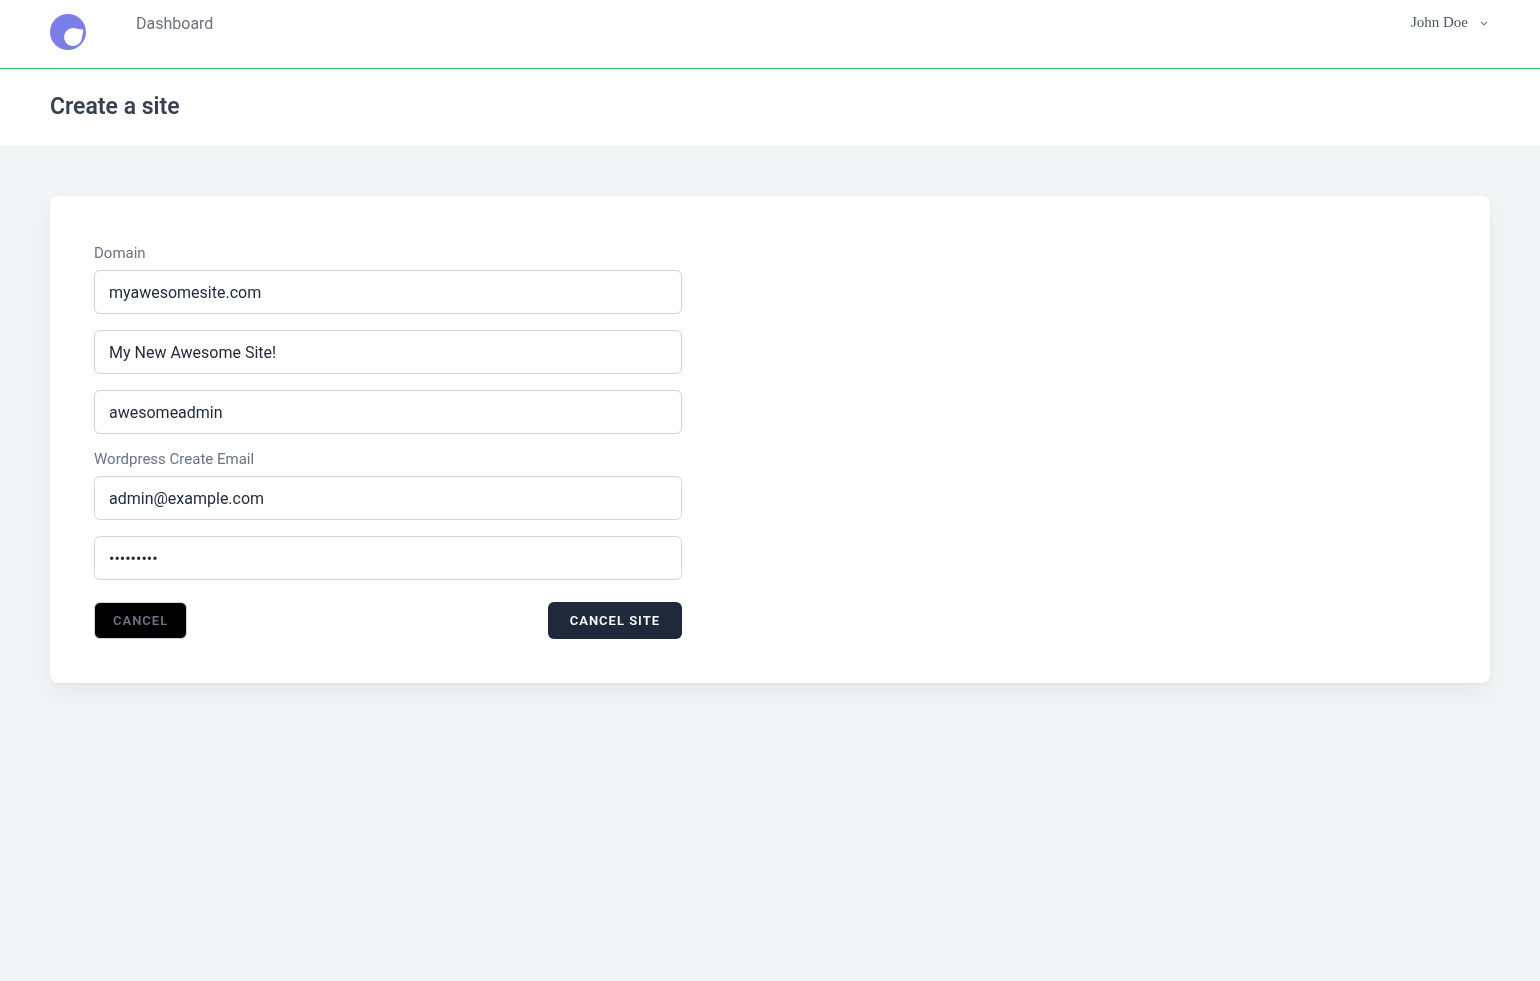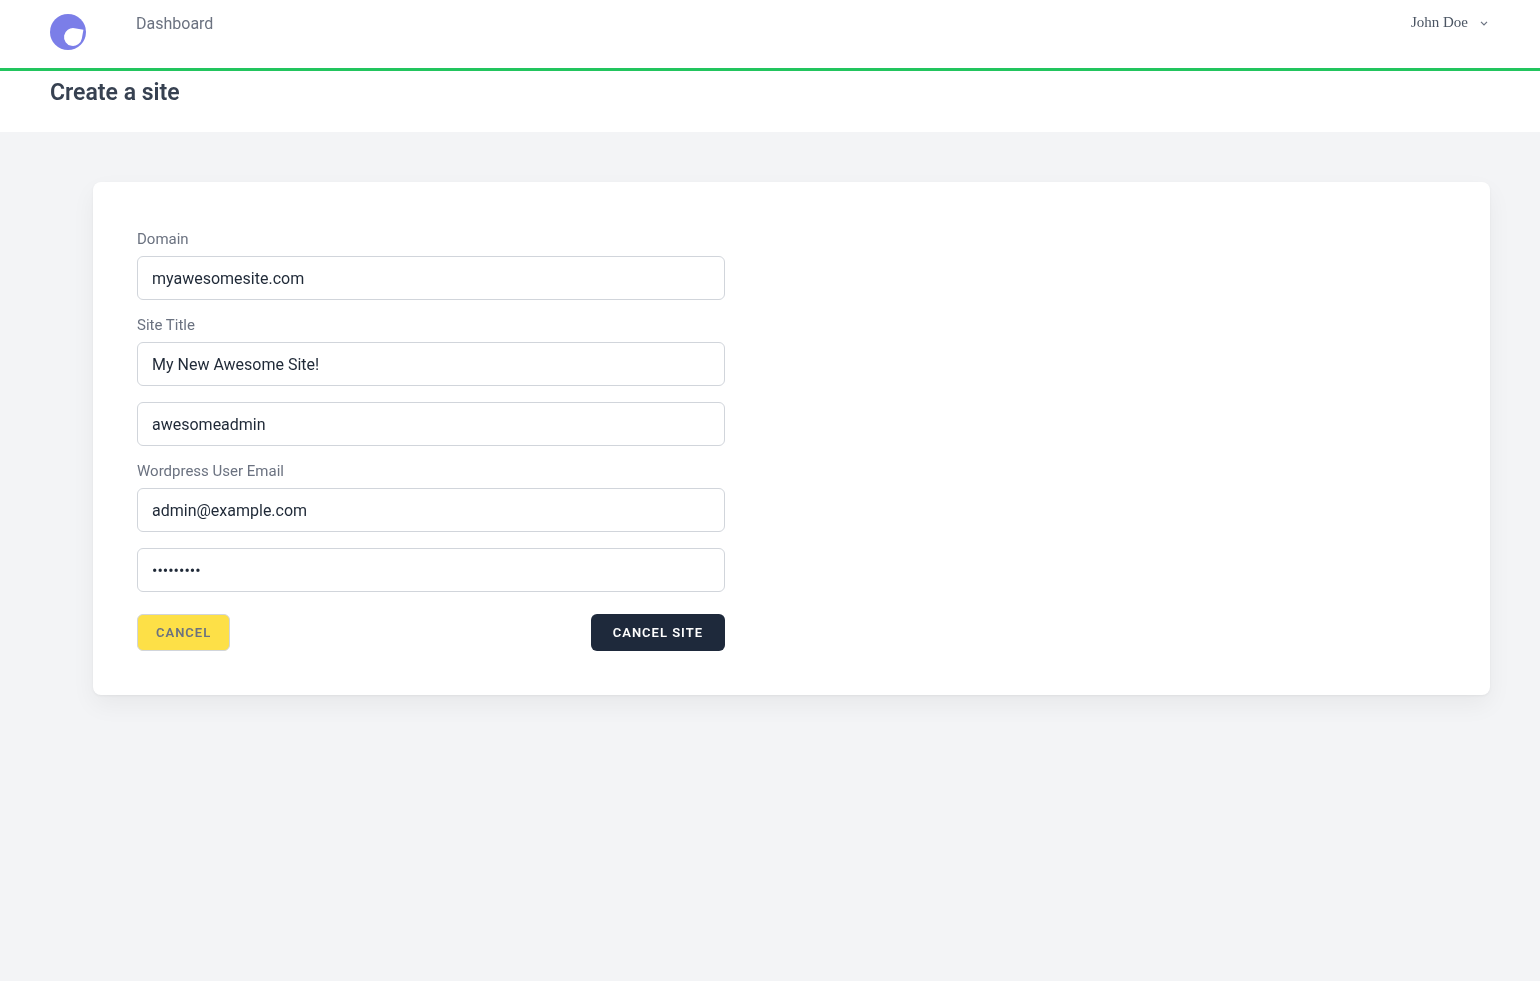--- a/index.html
+++ b/index.html
@@ -59,37 +59,36 @@
       cursor: pointer;
       font-family: Liberation Serif, serif;
     }
     .chevron {
       width: 12px;
       height: 12px;
       color: #6b7280;
     }
     .page-header {
       background: #ffffff;
-      border-top: 3px solid #22c55e;
-      padding: 8px 50px 26px 50px;
+      border-top: 1px solid #22c55e;
+      padding: 24px 50px 26px 50px;
     }
     .page-title {
       font-size: 23px;
       font-weight: 600;
       color: #374151;
     }
     .content {
       padding: 50px 50px;
     }
     .card {
       background: #ffffff;
       border-radius: 8px;
       box-shadow: 0 1px 3px rgba(0,0,0,0.05), 0 10px 25px rgba(0,0,0,0.05);
       padding: 48px 44px 44px 44px;
-      margin-left: 43px;
     }
     .form {
       max-width: 588px;
     }
     .form-group {
       margin-bottom: 16px;
     }
     .form-label {
       display: block;
       color: #6b7280;
@@ -117,21 +116,21 @@
       font-size: 13px;
       font-weight: 600;
       letter-spacing: 1px;
       padding: 10px 18px;
       border-radius: 6px;
       cursor: pointer;
       border: none;
       font-family: inherit;
     }
     .btn-cancel {
-      background: #fde047;
+      background: #000000;
       color: #6b7280;
       border: 1px solid #d1d5db;
     }
     .btn-primary {
       background: #1e293b;
       color: #ffffff;
       padding: 11px 22px;
     }
   </style>
 </head>
@@ -160,30 +159,29 @@
   <div class="card">
     <div class="form">
 
       <div class="form-group">
         <label class="form-label">Domain</label>
         <input type="text" class="form-input" value="myawesomesite.com" style="">
       </div>
 
 
       <div class="form-group">
-        <label class="form-label">Site Title</label>
         <input type="text" class="form-input" value="My New Awesome Site!" style="">
       </div>
 
       <div class="form-group">
         <input type="text" class="form-input" value="awesomeadmin" style="">
       </div>
 
       <div class="form-group">
-        <label class="form-label">Wordpress User Email</label>
+        <label class="form-label">Wordpress Create Email</label>
         <input type="text" class="form-input" value="admin@example.com" style="">
       </div>
 
       <div class="form-group">
         <input type="password" class="form-input" value="•••••••••" style="">
       </div>
 
       <div class="button-row">
         <button class="btn btn-cancel">CANCEL</button>
         <button class="btn btn-primary">CANCEL SITE</button>

